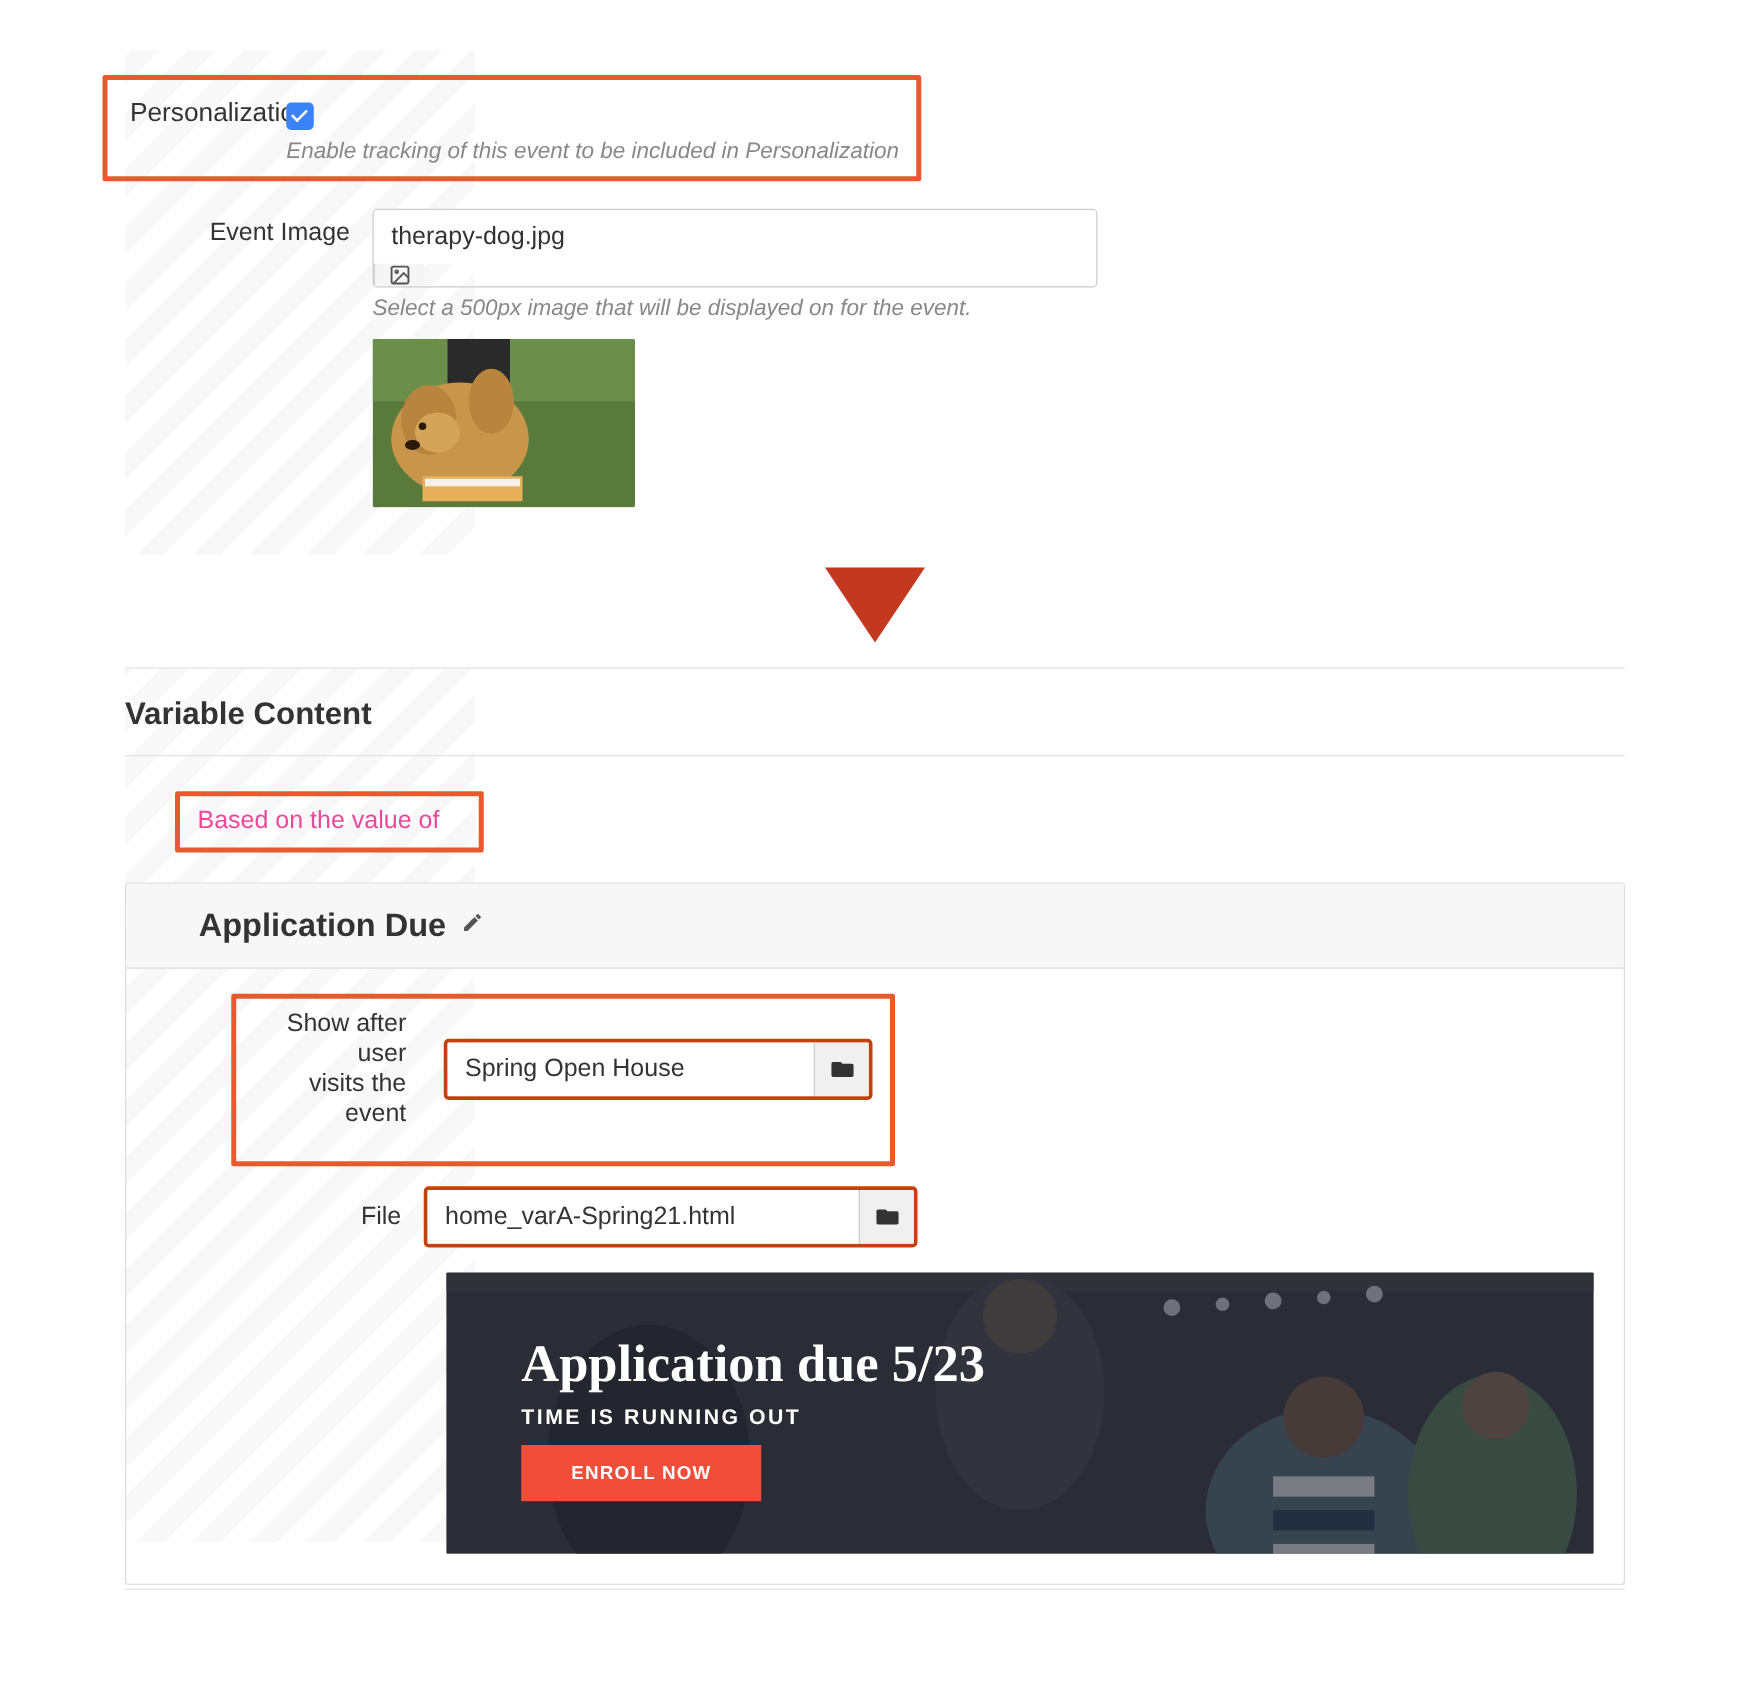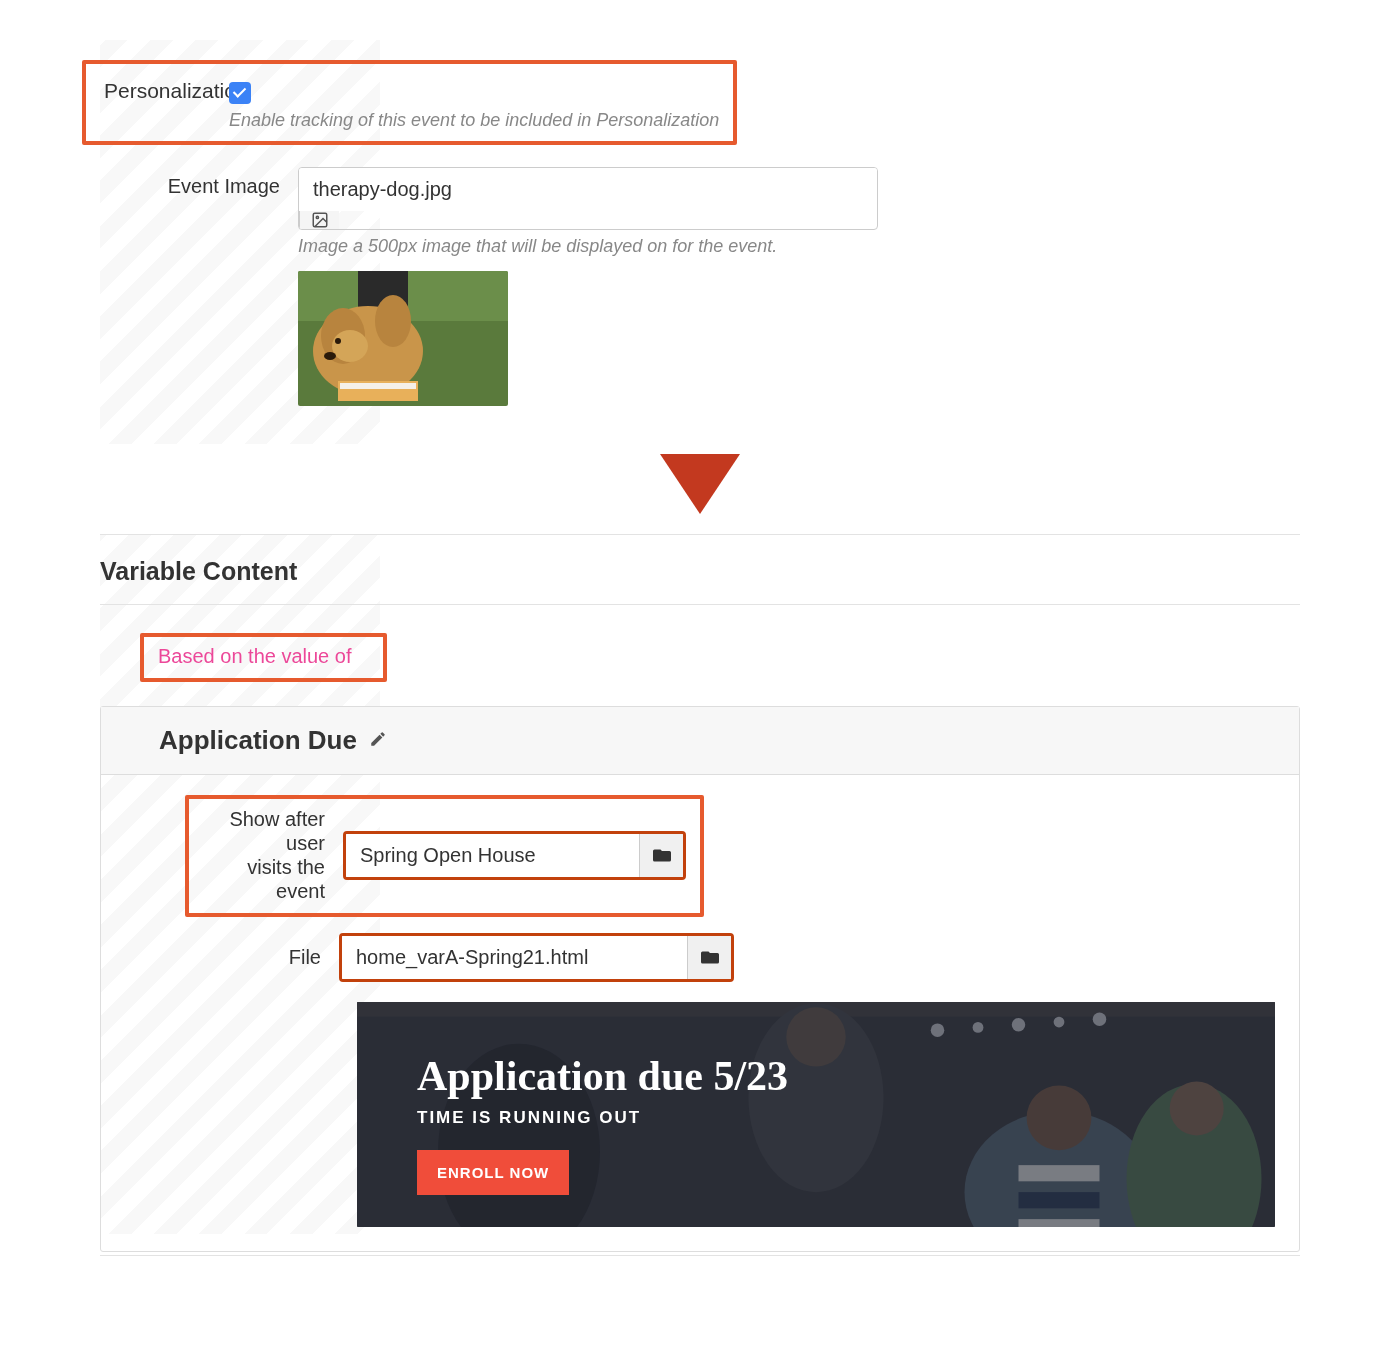--- a/index.html
+++ b/index.html
@@ -232,22 +232,22 @@
       letter-spacing: 2px;
       margin-top: 8px;
     }
     .banner-btn {
       display: inline-block;
       background: #f04d3a;
       color: #fff;
       font-size: 15px;
       font-weight: 700;
       letter-spacing: 1px;
-      padding: 14px 20px;
-      margin-top: 22px;
+      padding: 14px 40px;
+      margin-top: 12px;
       cursor: pointer;
     }
     .based-row {
       display: flex;
       align-items: center;
     }
     .based-label {
       font-size: 20px;
       color: #ec4899;
       padding-right: 18px;
@@ -281,21 +281,21 @@
         <div class="input-group">
           <input class="text-input" value="therapy-dog.jpg" style="">
           <div class="input-addon">
             <svg width="18" height="18" viewBox="0 0 24 24" fill="none" stroke="currentColor" stroke-width="2">
               <rect x="3" y="3" width="18" height="18" rx="2"></rect>
               <circle cx="8.5" cy="8.5" r="1.5"></circle>
               <path d="M21 15l-5-5L5 21"></path>
             </svg>
           </div>
         </div>
-        <div class="help-text">Image a 500px image that will be displayed on for the event.</div>
+        <div class="help-text">Select a 500px image that will be displayed on for the event.</div>
         <div class="thumb">
           <svg viewBox="0 0 210 135" preserveAspectRatio="xMidYMid slice">
             <rect width="210" height="135" fill="#5a7a3c"></rect>
             <rect x="0" y="0" width="210" height="50" fill="#6b8e4a"></rect>
             <rect x="60" y="0" width="50" height="100" fill="#2a2a2a"></rect>
             <ellipse cx="70" cy="80" rx="55" ry="45" fill="#c9954a"></ellipse>
             <ellipse cx="45" cy="65" rx="22" ry="28" fill="#b8843e"></ellipse>
             <ellipse cx="95" cy="50" rx="18" ry="26" fill="#b8843e"></ellipse>
             <ellipse cx="52" cy="75" rx="18" ry="16" fill="#d4a558"></ellipse>
             <circle cx="40" cy="70" r="3" fill="#2a1a0a"></circle>
@@ -330,21 +330,21 @@
         <div class="panel-title">Application Due</div>
         <span class="edit-icon">
           <svg width="18" height="18" viewBox="0 0 24 24" fill="currentColor">
             <path d="M3 17.25V21h3.75L17.81 9.94l-3.75-3.75L3 17.25zM20.71 7.04a1 1 0 0 0 0-1.41l-2.34-2.34a1 1 0 0 0-1.41 0l-1.83 1.83 3.75 3.75 1.83-1.83z"></path>
           </svg>
         </span>
       </div>
       <div class="panel-body">
 
         <div class="highlight-orange" style="display:inline-block; margin-left: 60px;">
-          <div class="pb-row" style="margin-bottom:0;">
+          <div class="pb-row" style="margin-bottom:16px;gap:12px;">
             <div class="pb-label two-line" style="width: 140px;">
               <span>Show after user</span><br>
               <span>visits the event</span>
             </div>
             <div class="pb-content" style="max-width: 395px;">
               <div class="input-group2">
                 <input class="text-input" value="Spring Open House" style="">
                 <div class="addon-dark">
                   <svg width="18" height="15" viewBox="0 0 24 20" fill="currentColor">
                     <path d="M10 2H2a2 2 0 0 0-2 2v12a2 2 0 0 0 2 2h20a2 2 0 0 0 2-2V6a2 2 0 0 0-2-2H12l-2-2z"></path>

